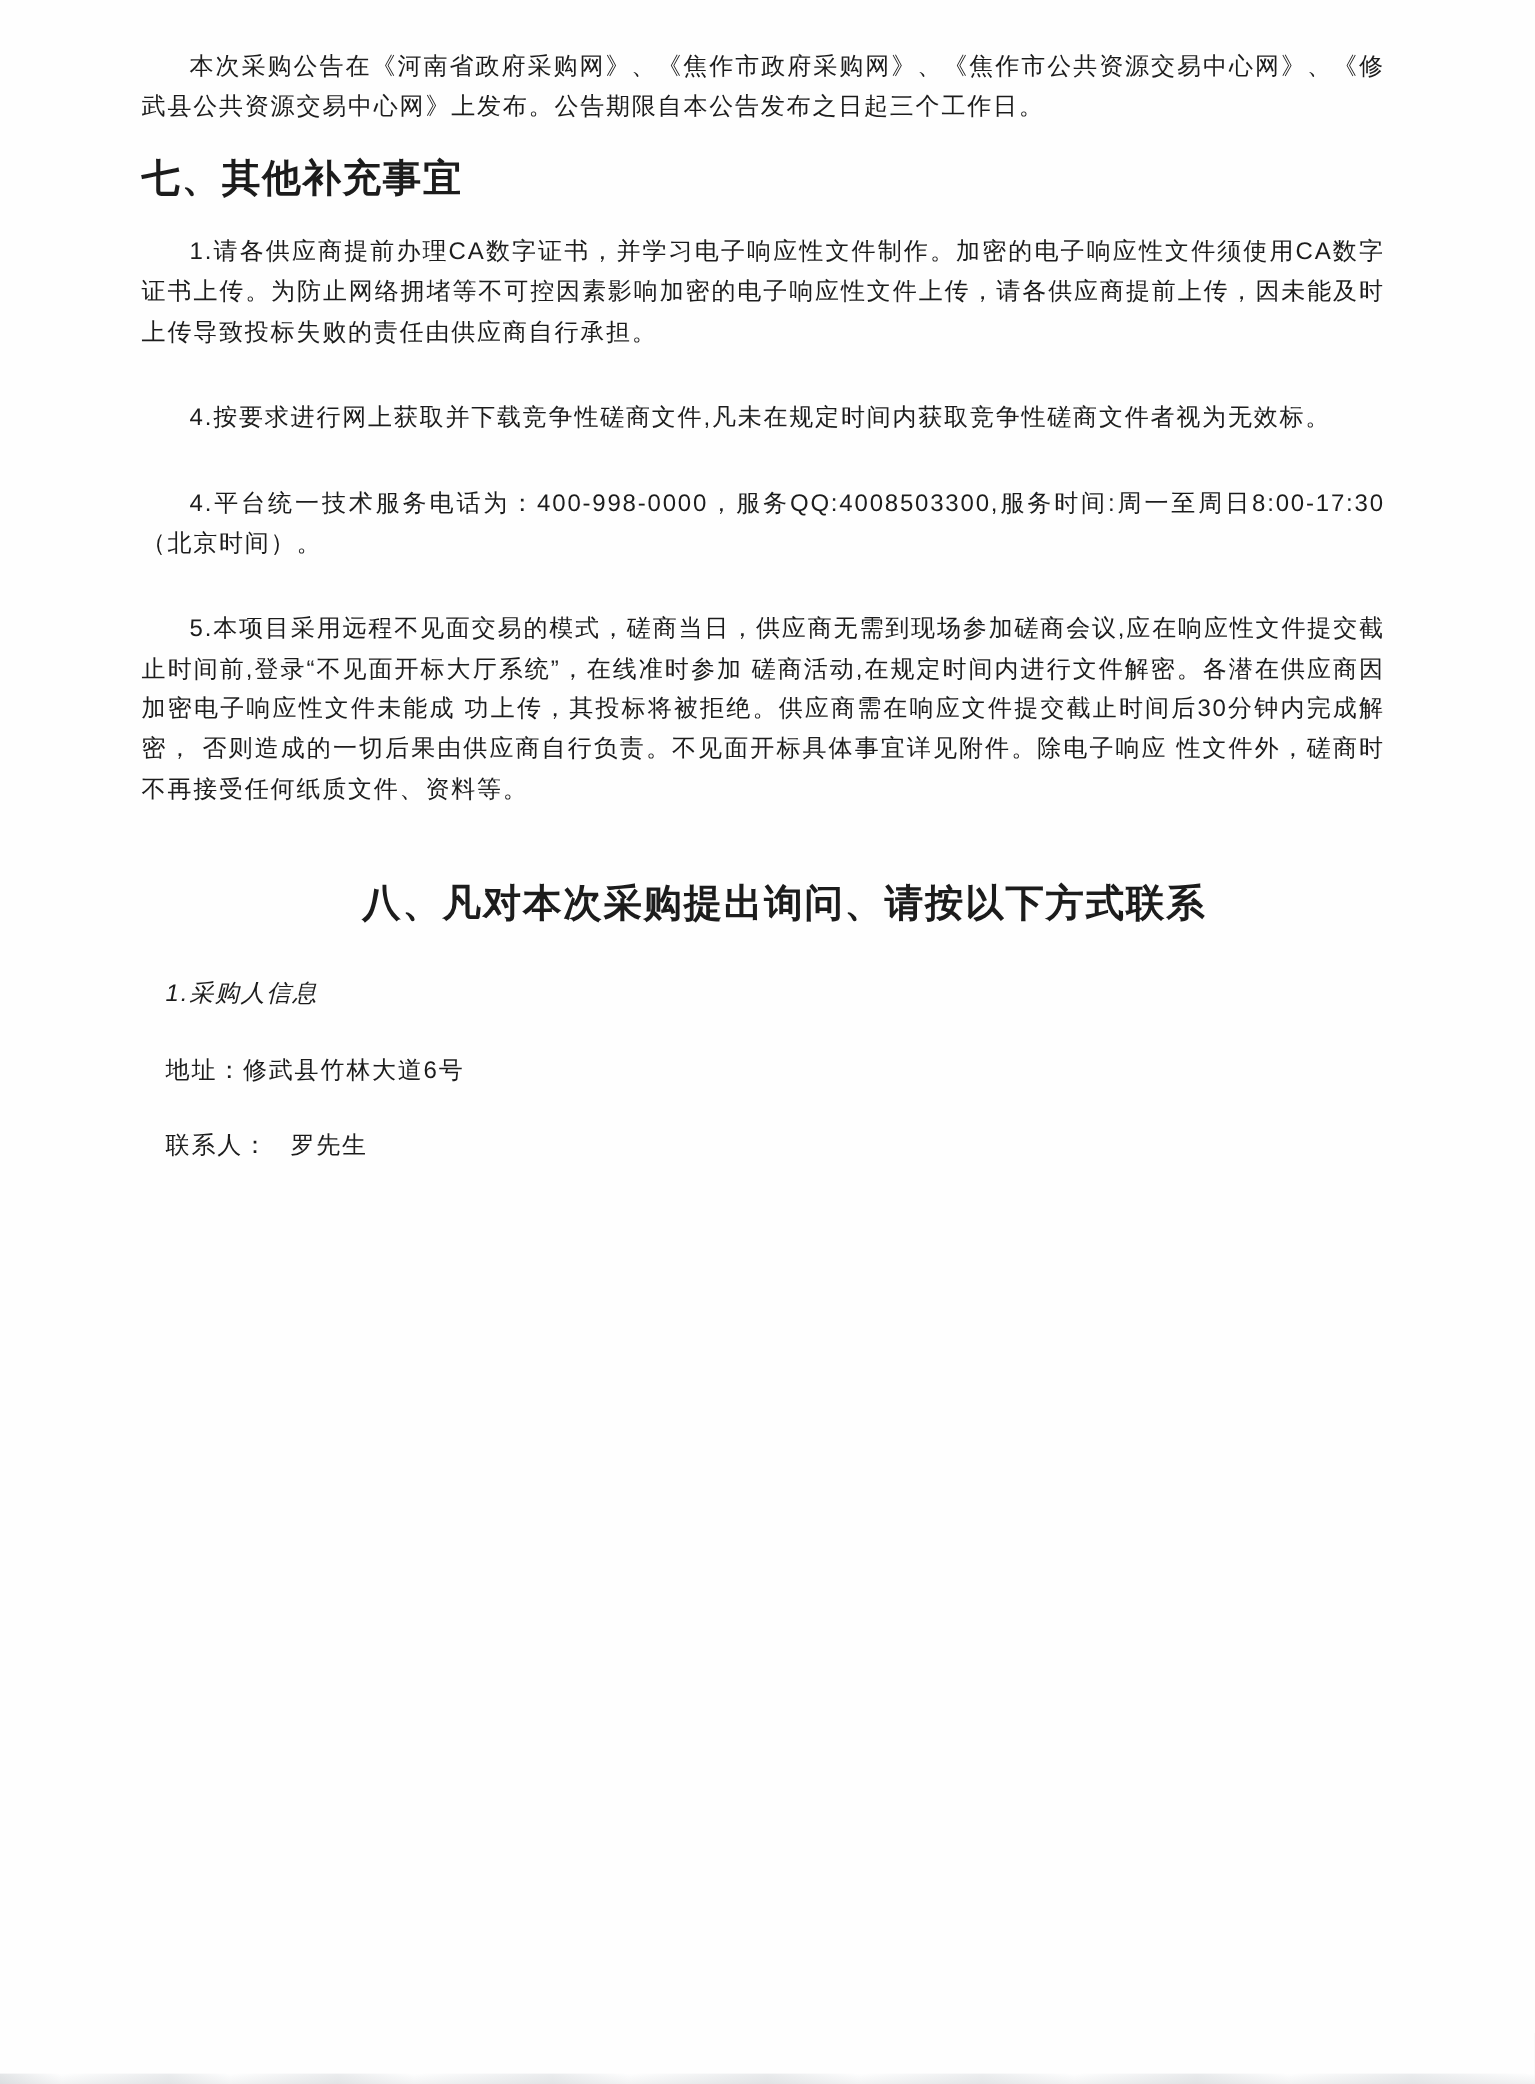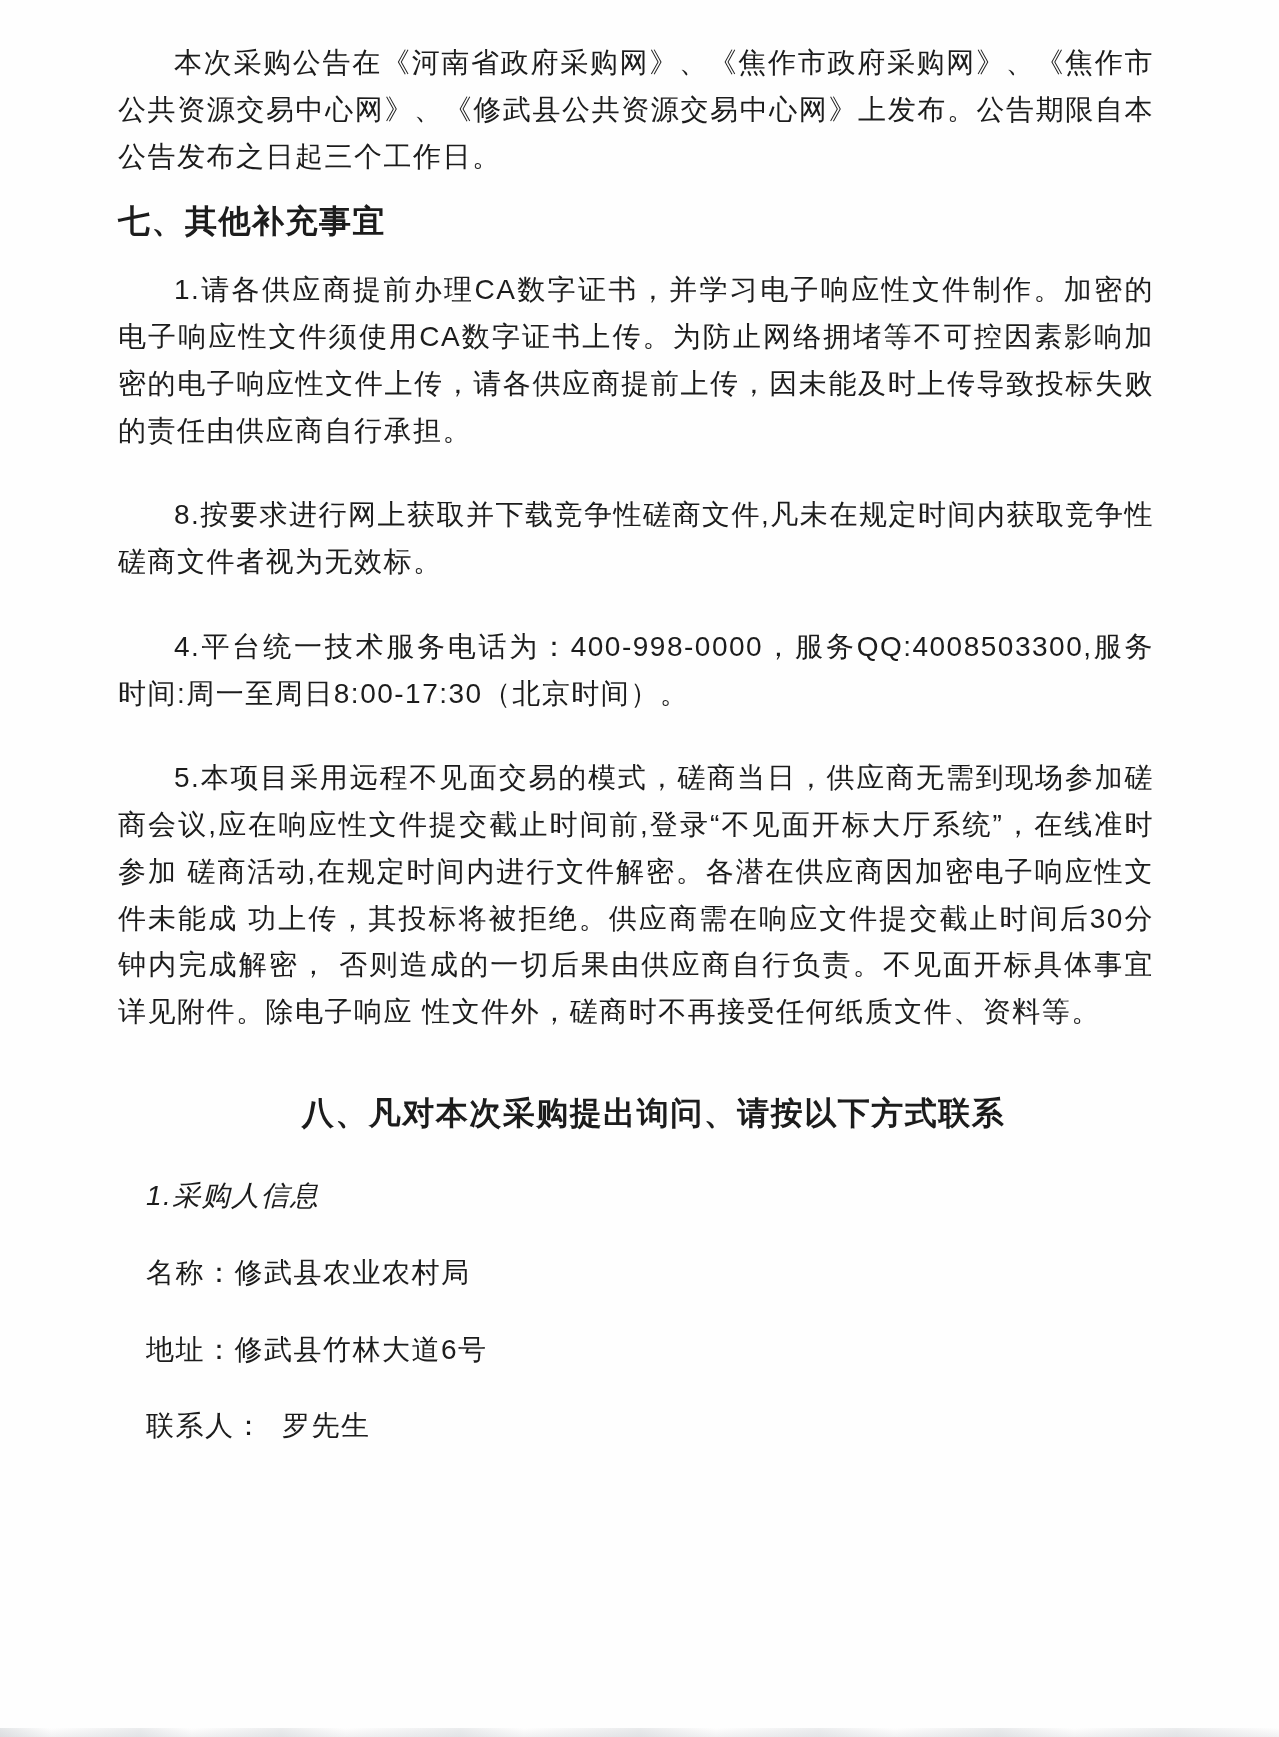--- a/index.html
+++ b/index.html
@@ -20,21 +20,21 @@
     background: #fefefe;
     color: #1c1c1c;
   }
   .content {
     position: absolute;
     left: 118px;
     top: 40px;
     width: 1036px;
   }
   .para {
-    font-size: 28px;
+    font-size: 20px;
     line-height: 1.67;
     text-align: justify;
     letter-spacing: 1.5px;
     margin: 0;
   }
   .indent2 {
     text-indent: 2em;
   }
   .indent1 {
     text-indent: 1em;
@@ -80,34 +80,31 @@
 
 <div class="page">
   <div class="content">
 
     <p class="para indent2 mt-intro">本次采购公告在《河南省政府采购网》、《焦作市政府采购网》、《焦作市公共资源交易中心网》、《修武县公共资源交易中心网》上发布。公告期限自本公告发布之日起三个工作日。</p>
 
     <p class="heading mt-h7">七、其他补充事宜</p>
 
     <p class="para indent2 mt-item">1.请各供应商提前办理CA数字证书，并学习电子响应性文件制作。加密的电子响应性文件须使用CA数字证书上传。为防止网络拥堵等不可控因素影响加密的电子响应性文件上传，请各供应商提前上传，因未能及时上传导致投标失败的责任由供应商自行承担。</p>
 
-    <p class="para indent2 mt-item-big">8.按要求进行网上获取并下载竞争性磋商文件,凡未在规定时间内获取竞争性磋商文件者视为无效标。</p>
+    <p class="para indent2 mt-item-big">4.按要求进行网上获取并下载竞争性磋商文件,凡未在规定时间内获取竞争性磋商文件者视为无效标。</p>
 
 
     <p class="para indent2 mt-item-big">4.平台统一技术服务电话为：400-998-0000，服务QQ:4008503300,服务时间:周一至周日8:00-17:30（北京时间）。</p>
 
     <p class="para indent2 mt-item-big">5.本项目采用远程不见面交易的模式，磋商当日，供应商无需到现场参加磋商会议,应在响应性文件提交截止时间前,登录“不见面开标大厅系统”，在线准时参加 磋商活动,在规定时间内进行文件解密。各潜在供应商因加密电子响应性文件未能成 功上传，其投标将被拒绝。供应商需在响应文件提交截止时间后30分钟内完成解密， 否则造成的一切后果由供应商自行负责。不见面开标具体事宜详见附件。除电子响应 性文件外，磋商时不再接受任何纸质文件、资料等。</p>
 
     <p class="heading mt-h8">八、凡对本次采购提出询问、请按以下方式联系</p>
 
     <p class="para indent1 mt-sub">1.采购人信息</p>
 
-    <p class="para indent1 mt-field field-row">
-      <span class="label">名称：</span><span class="value">修武县农业农村局</span>
-    </p>
 
     <p class="para indent1 mt-field field-row">
       <span class="label">地址：</span><span class="value">修武县竹林大道6号</span>
     </p>
 
     <p class="para indent1 mt-field field-row">
       <span class="label">联系人：</span><span class="value gap">罗先生</span>
     </p>
 
   </div>

